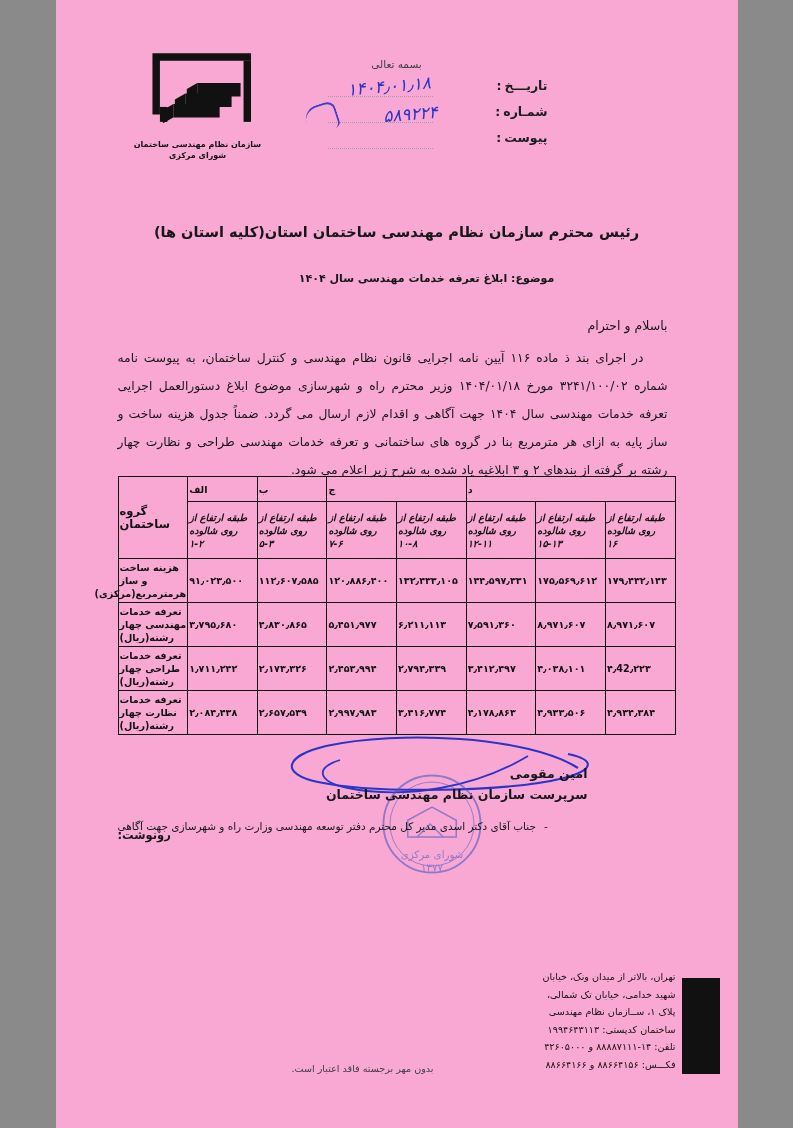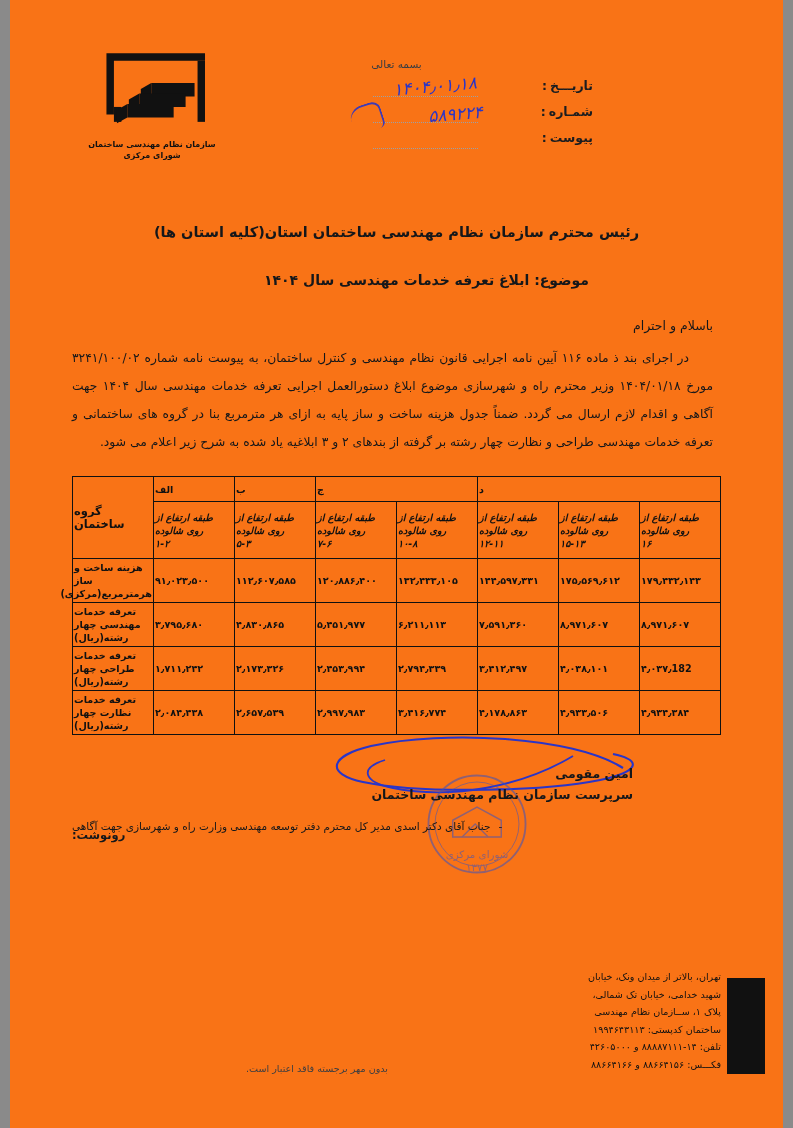--- a/index.html
+++ b/index.html
@@ -3,23 +3,23 @@
 <meta charset="utf-8">
 <title>Official Letter</title>
 <style>
   html, body {
     margin: 0;
     padding: 0;
     background: #8a8a8a;
   }
   .page {
     position: relative;
-    width: 773px;
+    width: 682px;
     height: 1128px;
-    background: #f97316;
+    background: #f9a8d4;
     margin: 0 auto;
     overflow: hidden;
     font-family: "DejaVu Sans", "Liberation Sans", sans-serif;
     color: #15171a;
     direction: rtl;
   }
 
   
   .bismillah {
     position: absolute;
@@ -120,21 +120,21 @@
     font-size: 14.5px;
     font-weight: bold;
     letter-spacing: -0.2px;
   }
   .subject {
     position: absolute;
     top: 272px;
     right: 0;
     left: 60px;
     text-align: center;
-    font-size: 14px;
+    font-size: 11px;
     font-weight: bold;
   }
 
   
   .salutation {
     position: absolute;
     top: 318px;
     right: 70px;
     font-size: 12.5px;
     margin-left: 8px;
@@ -370,21 +370,21 @@
             <td class="numcell">۸٫۹۷۱٫۶۰۷</td>
             <td class="numcell">۸٫۹۷۱٫۶۰۷</td>
             <td class="numcell">۷٫۵۹۱٫۳۶۰</td>
             <td class="numcell">۶٫۲۱۱٫۱۱۳</td>
             <td class="numcell">۵٫۴۵۱٫۹۷۷</td>
             <td class="numcell">۴٫۸۳۰٫۸۶۵</td>
             <td class="numcell">۳٫۷۹۵٫۶۸۰</td>
             <td class="rowlabel">تعرفه خدمات مهندسی چهار رشته(ریال)</td>
           </tr>
           <tr>
-            <td class="numcell">۴٫۰۳۷٫182</td>
+            <td class="numcell">۴٫42٫۲۲۳</td>
             <td class="numcell">۴٫۰۳۸٫۱۰۱</td>
             <td class="numcell">۳٫۴۱۲٫۴۹۷</td>
             <td class="numcell">۲٫۷۹۴٫۳۳۹</td>
             <td class="numcell">۲٫۴۵۳٫۹۹۴</td>
             <td class="numcell">۲٫۱۷۳٫۳۲۶</td>
             <td class="numcell">۱٫۷۱۱٫۲۴۲</td>
             <td class="rowlabel">تعرفه خدمات طراحی چهار رشته(ریال)</td>
           </tr>
           <tr>
             <td class="numcell">۴٫۹۳۴٫۳۸۴</td>

